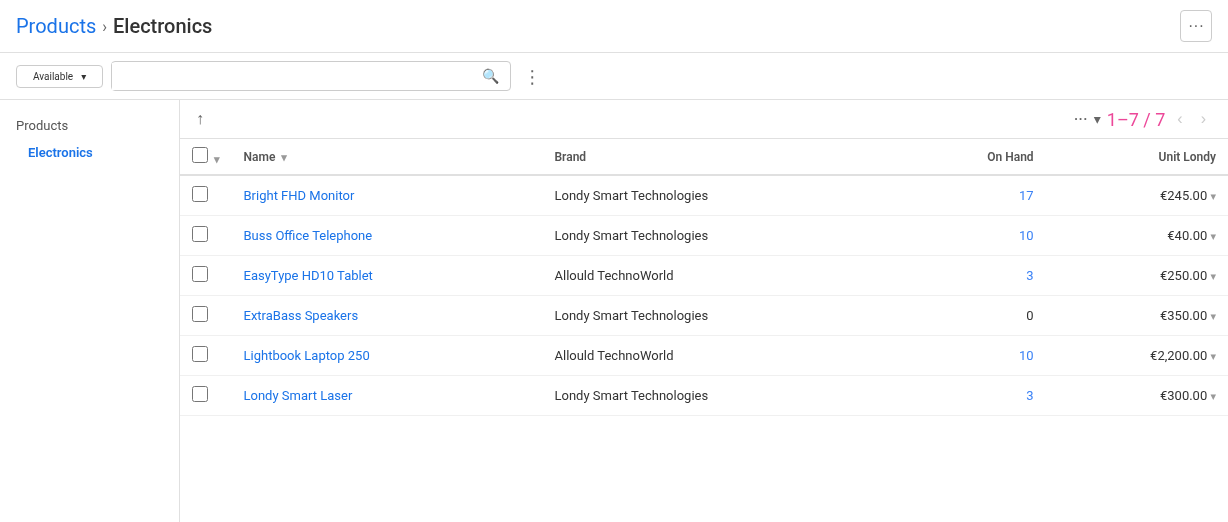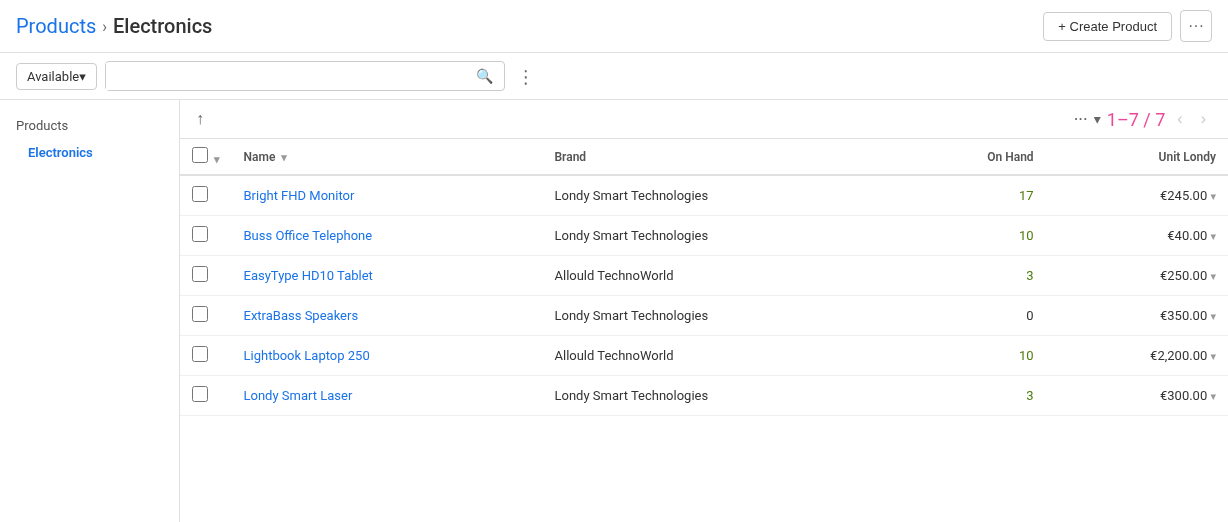--- a/index.html
+++ b/index.html
@@ -65,27 +65,27 @@
     .toolbar {
       display: flex;
       align-items: center;
       padding: 8px 16px;
       gap: 8px;
       border-bottom: 1px solid #e0e0e0;
     }
     .filter-dropdown {
       display: flex;
       align-items: center;
-      gap: 0;
-      padding: 5px 10px;
+      gap: 8px;
+      padding: 5px 16px;
       border: 1px solid #ccc;
       border-radius: 4px;
       background: #fff;
       cursor: pointer;
-      font-size: 13px;
+      font-size: 10px;
       color: #333;
     }
     .search-bar {
       flex: 1;
       max-width: 400px;
       display: flex;
       align-items: center;
       border: 1px solid #ccc;
       border-radius: 4px;
       background: #fff;
@@ -220,21 +220,21 @@
       padding: 10px 12px;
       font-size: 13px;
       color: #333;
     }
     tbody td.right { text-align: right; }
     .product-link {
       color: #1a73e8;
       cursor: pointer;
       text-decoration: none;
     }
-    .on-hand-positive { color: #4d7c0f; }
+    .on-hand-positive { color: #3b82f6; }
     .on-hand-zero { color: #333; }
     .row-checkbox {
       width: 16px;
       height: 16px;
       cursor: pointer;
       accent-color: #1a73e8;
     }
     .th-checkbox {
       width: 40px;
     }
@@ -243,21 +243,20 @@
 </head>
 <body>
 
 <div class="header-bar">
   <div class="breadcrumb">
     <span class="breadcrumb-products">Products</span>
     <span class="breadcrumb-separator">›</span>
     <span class="breadcrumb-current">Electronics</span>
   </div>
   <div class="header-actions">
-    <button class="btn-create">+ Create Product</button>
     <button class="btn-more-header">···</button>
   </div>
 </div>
 
 <div class="toolbar">
   <div class="filter-dropdown">
     <span>Available</span>
     <span>▾</span>
   </div>
   <div class="search-bar">

